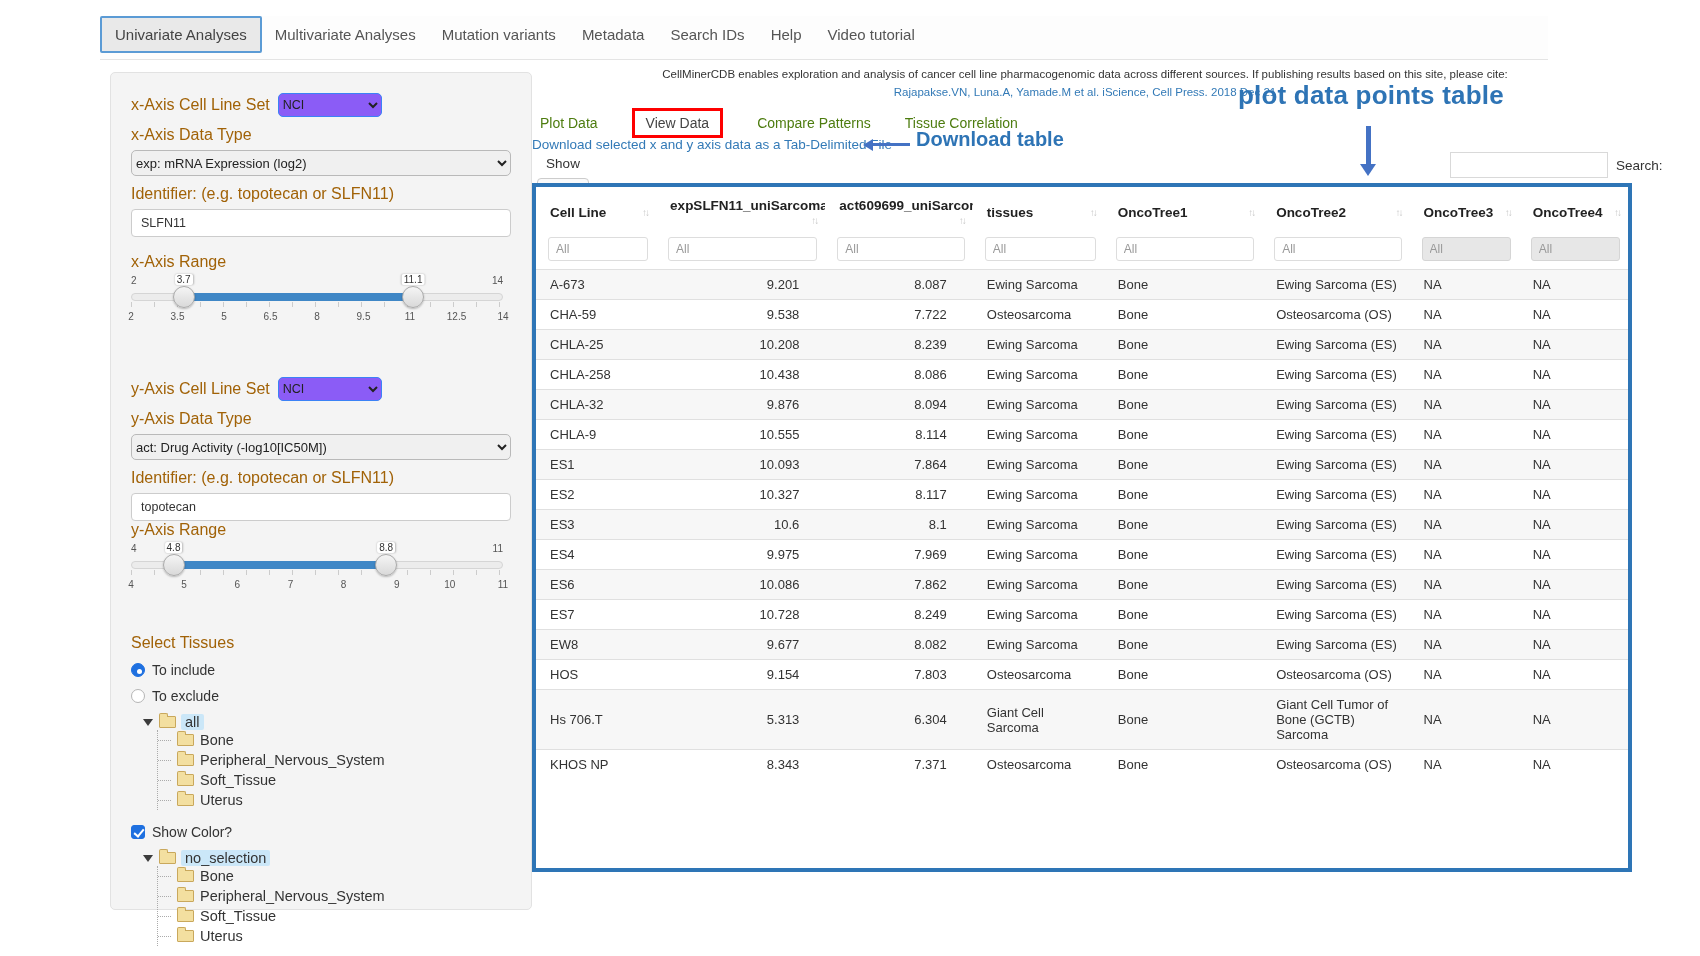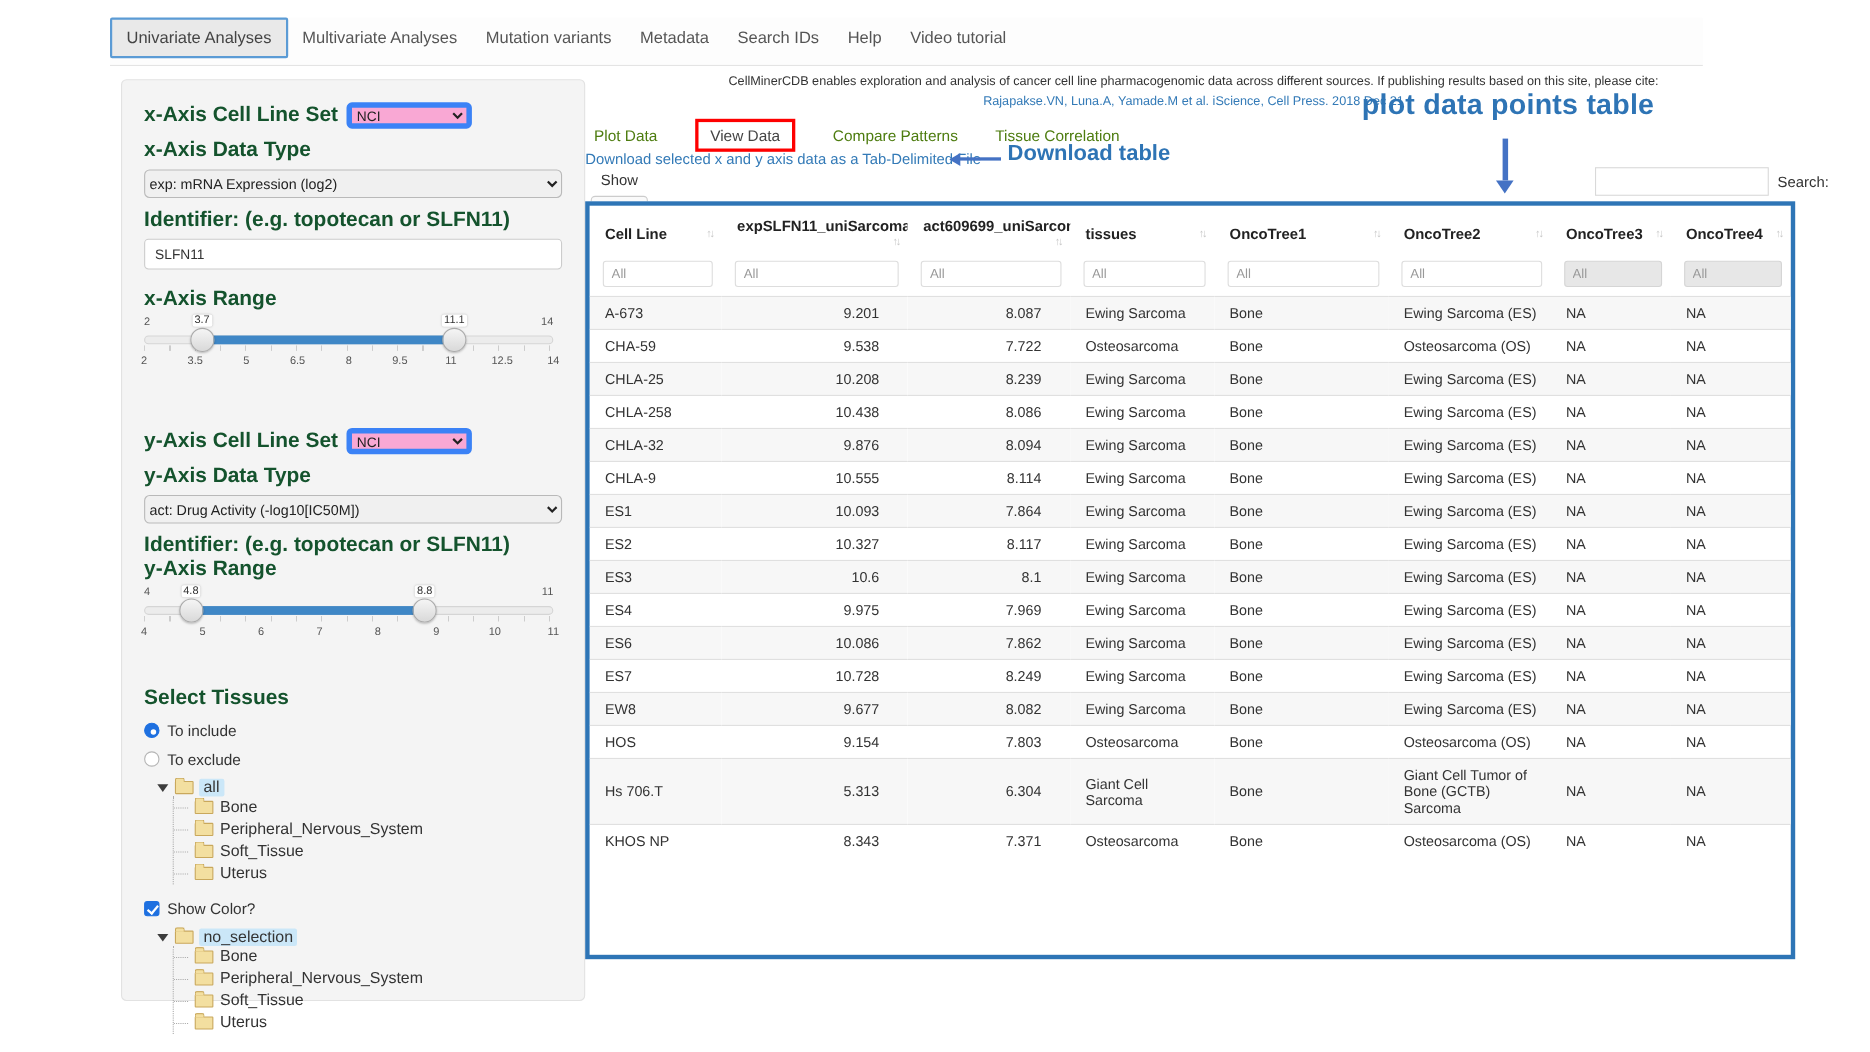--- a/index.html
+++ b/index.html
@@ -8,24 +8,24 @@
 
   
   .nav { position:absolute; left:100px; top:16px; width:1448px; display:flex; align-items:center;
     border-bottom:1px solid #e4e4e4; padding-bottom:6px; background:#fdfdfd; }
   .nav-tab { font-size:15px; color:#555; padding:8px 13px; cursor:pointer; white-space:nowrap; }
   .nav-tab.active { background:#e9e9e9; border:2px solid #5b9bd5; border-radius:2px; color:#444; }
 
   
   .sidebar { position:absolute; left:110px; top:72px; width:422px; height:838px;
     background:#f4f4f4; border:1px solid #e2e2e2; border-radius:5px; padding:18px 20px; }
-  .lbl { font-weight:bold; font-size:19px; color:#14532d; margin-top:9px; }
+  .lbl { font-weight:normal; font-size:16px; color:#a16207; margin-top:9px; }
   .inline-row { display:flex; align-items:center; gap:8px; }
-  select.small-select { width:114px; height:24px; font-size:12.5px; color:#222;
-    background:#f9a8d4; border:5px solid #3b82f6; border-radius:5px; }
+  select.small-select { width:104px; height:24px; font-size:12.5px; color:#222;
+    background:#8b5cf6; border:1px solid #3b82f6; border-radius:5px; }
   select.wide-select { width:100%; height:26px; font-size:13px; color:#222; margin-top:6px;
     background:#f0f0f0; border:1px solid #b9b9b9; border-radius:5px; }
   input.id-input { width:100%; height:28px; margin-top:6px; background:#fff; border:1px solid #ccc;
     border-radius:4px; font-size:12.5px; padding:0 9px; color:#333; }
 
   
   .slider { position:relative; width:372px; height:52px; margin-top:4px; }
   .sl-endlabel { position:absolute; top:0; font-size:10px; color:#555; }
   .sl-vallabel { position:absolute; top:-1px; transform:translateX(-50%); font-size:10px; color:#333;
     background:#fff; border-radius:2px; padding:0 2px; box-shadow:0 0 2px rgba(0,0,0,.25); }
@@ -159,20 +159,21 @@
 
   <div style="height:50px;"></div>
 
   <div class="inline-row">
     <span class="lbl" style="margin-top:0;text-align:right;">y-Axis Cell Line Set</span>
     <select class="small-select" id="y-set-select"><option>NCI</option></select>
   </div>
   <div class="lbl">y-Axis Data Type</div>
   <select class="wide-select" id="y-type-select"><option>act: Drug Activity (-log10[IC50M])</option></select>
   <div class="lbl">Identifier: (e.g. topotecan or SLFN11)</div>
+  <input class="id-input" id="y-id-input" value="topotecan" style="">
   <div class="lbl" style="margin-top:0;">y-Axis Range</div>
   <div class="slider" id="y-slider">
       <span class="sl-endlabel" style="left: 0px;">4</span>
       <span class="sl-endlabel" style="right: 0px;">11</span>
       <span class="sl-vallabel" style="left: 11.4286%;">4.8</span>
       <span class="sl-vallabel" style="left: 68.5714%;">8.8</span>
       <div class="sl-track"></div>
       <div class="sl-fill" style="left: 11.4286%; width: 57.1429%;"></div>
       <div class="sl-tickmarks"></div>
       <div class="sl-handle" style="left: 11.4286%;"></div>

